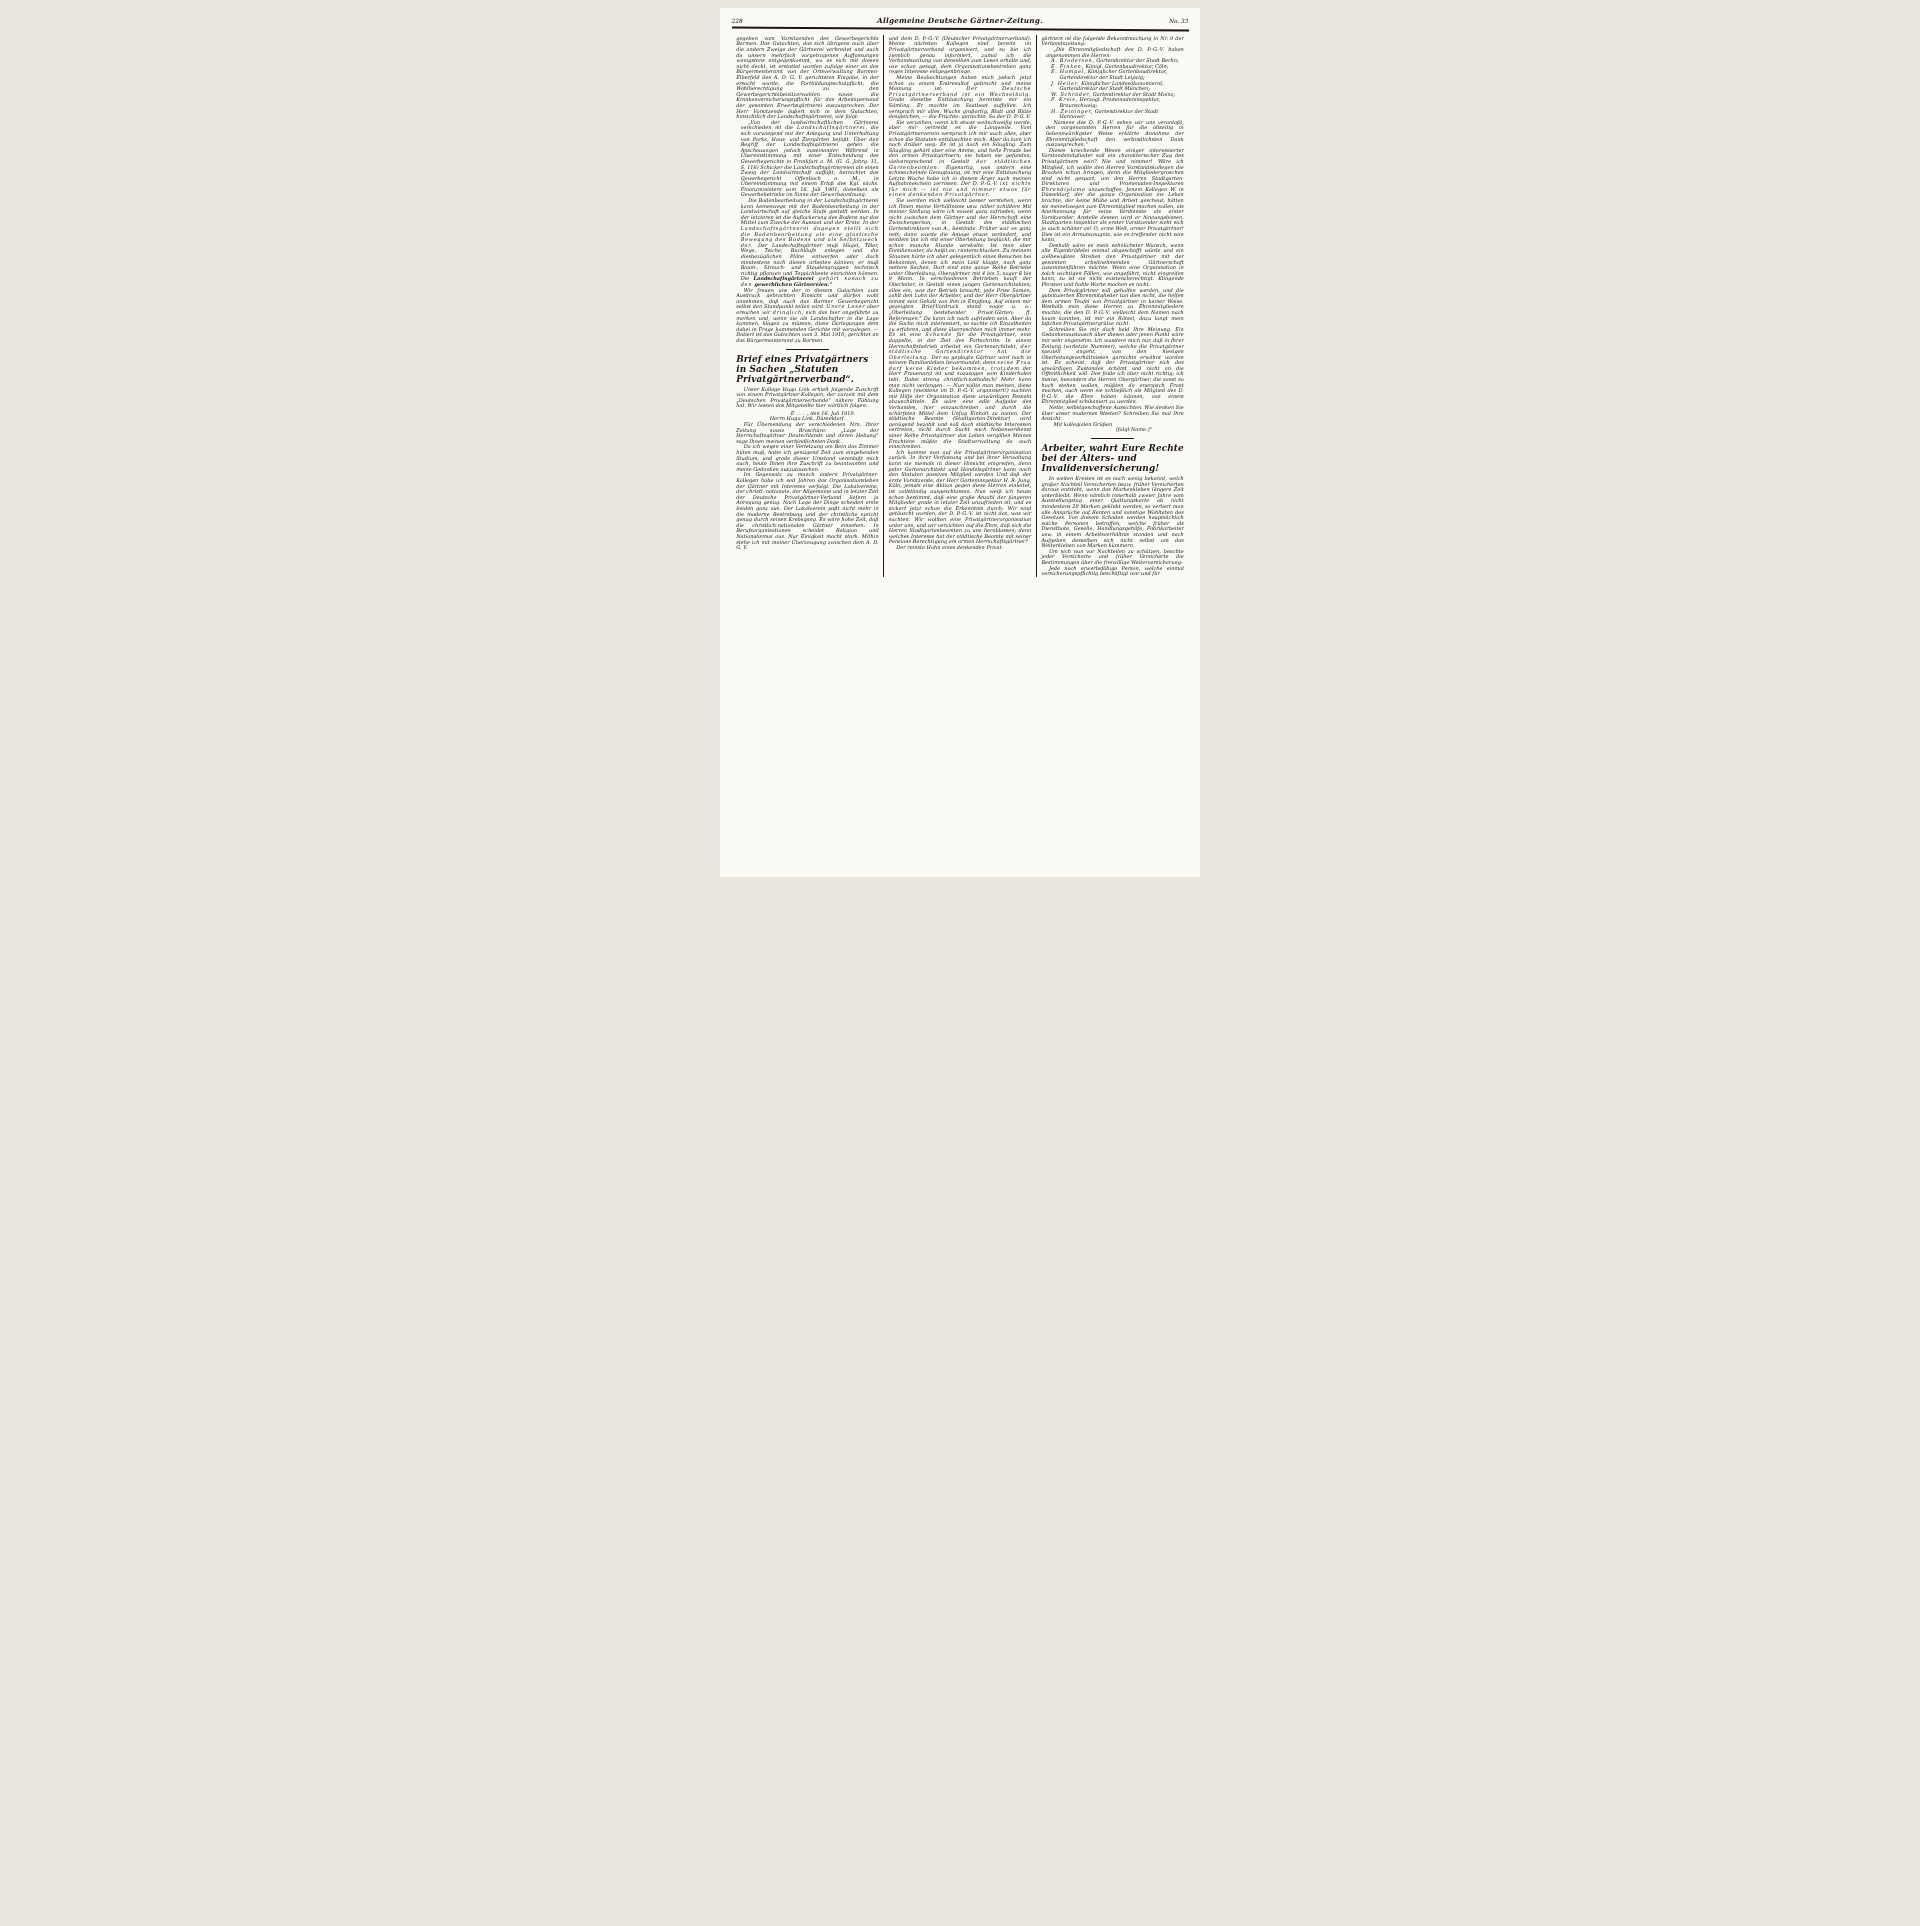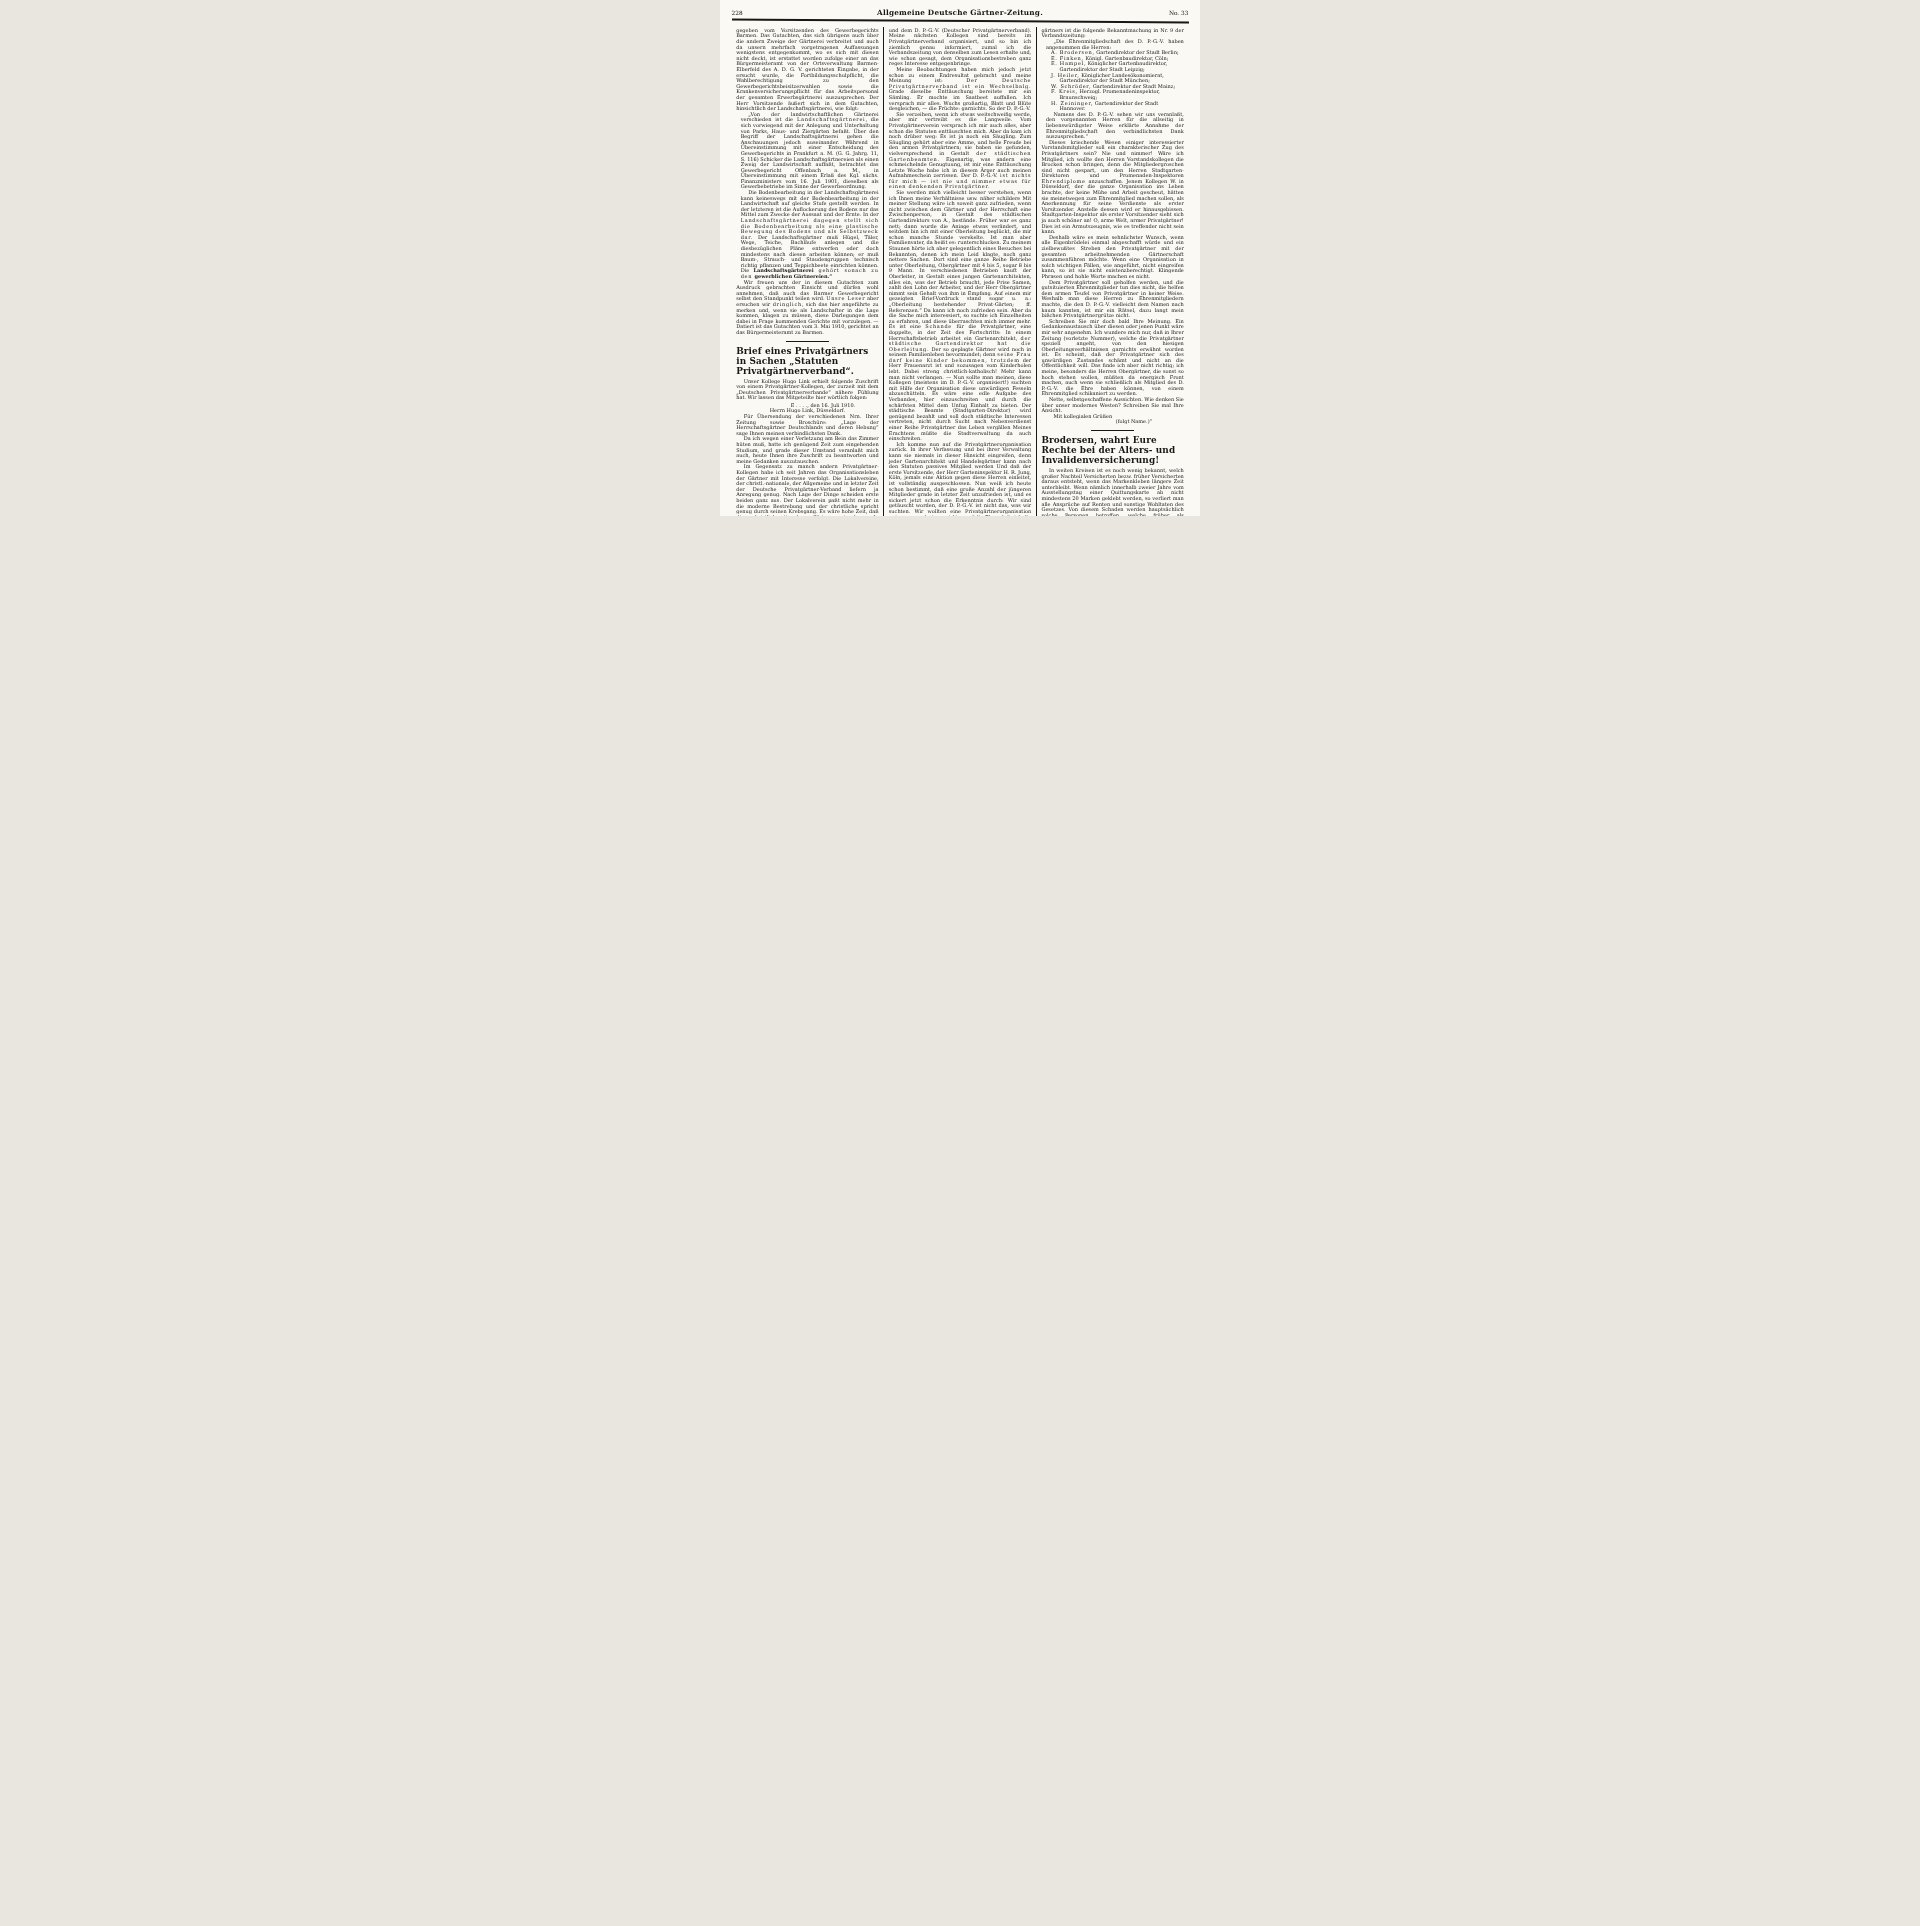--- a/index.html
+++ b/index.html
@@ -1,21 +1,21 @@
 <!DOCTYPE html>
 <html style="--paper: #faf9f4; --ink: #191613;font-size:6.2px"><head>
 <meta charset="utf-8">
 <style>
   :root { --paper:#faf9f4; --ink:#191613; }
   html,body { margin:0; padding:0; background:#e8e6df; }
   .page {
-    position:relative; width:480px; height:516px; margin:0 auto;
+    position:relative; width:480px; height:869px; margin:8px auto;
     background:var(--paper); color:var(--ink);
     font-family:"DejaVu Serif", serif; font-size:5px; line-height:1.12;
-    padding:8.5px 11.6px 0 11.6px; box-sizing:border-box; overflow:hidden;
+    padding:8.5px 11.6px 0 11.6px; box-sizing:border-box; overflow:hidden;font-style:italic;
   }
   .masthead { display:flex; justify-content:space-between; align-items:baseline; }
   .masthead .page-number, .masthead .issue-number { font-size:5.8px; width:35px; }
   .masthead .issue-number { text-align:right; }
   .masthead .paper-title { font-size:7.3px; font-weight:bold; letter-spacing:0.2px; text-align:center; flex:1; }
   .masthead-rule { height:1.5px; background:var(--ink); margin-top:3.5px; transform:rotate(0.35deg); }
   .columns { display:flex; margin-top:5.4px; align-items:stretch; }
   .column { flex:1 1 0; padding:0.8px 4.6px 0 4.6px; min-width:0; }
   .column + .column { border-left:0.8px solid var(--ink); }
   p { margin:0; text-align:justify; text-indent:1.5em; }
@@ -76,20 +76,20 @@
         <p class="honor-item"><span class="sp">H. Zeininger,</span><span> Gartendirektor der Stadt Hannover.</span></p>
         <p class="para quote">Namens des D. P.-G.-V. sehen wir uns veranlaßt, den vorgenannten Herren für die allseitig in liebenswürdigster Weise erklärte Annahme der Ehrenmitgliedschaft den verbindlichsten Dank auszusprechen.“</p>
         <p class="para"><span>Dieses kriechende Wesen einiger interessierter Vorstandsmitglieder soll ein charakterischer Zug des Privatgärtners sein? Nie und nimmer! Wäre ich Mitglied, ich wollte den Herren Vorstandskollegen die Brocken schon bringen, denn die Mitgliedergroschen sind nicht gespart, um den Herren Stadtgarten-Direktoren und Promenaden-Inspektoren </span><span class="sp">Ehrendiplome</span><span> anzuschaffen. Jenem Kollegen W. in Düsseldorf, der die ganze Organisation ins Leben brachte, der keine Mühe und Arbeit gescheut, hätten sie meinetwegen zum Ehrenmitglied machen sollen, als Anerkennung für seine Verdienste als erster Vorsitzender. Anstelle dessen wird er hinausgebissen. Stadtgarten-Inspektor als erster Vorsitzender sieht sich ja auch schöner an! O, arme Welt, armer Privatgärtner! Dies ist ein Armutszeugnis, wie es treffender nicht sein kann.</span></p>
         <p class="para">Deshalb wäre es mein sehnlichster Wunsch, wenn alle Eigenbrödelei einmal abgeschafft würde und ein zielbewußtes Streben den Privatgärtner mit der gesamten arbeitnehmenden Gärtnerschaft zusammenführen möchte. Wenn eine Organisation in solch wichtigen Fällen, wie angeführt, nicht eingreifen kann, so ist sie nicht existenzberechtigt. Klingende Phrasen und hohle Worte machen es nicht.</p>
         <p class="para">Dem Privatgärtner soll geholfen werden, und die gutsituierten Ehrenmitglieder tun dies nicht, die helfen dem armen Teufel von Privatgärtner in keiner Weise. Weshalb man diese Herren zu Ehrenmitgliedern machte, die den D. P.-G.-V. vielleicht dem Namen nach kaum kannten, ist mir ein Rätsel, dazu langt mein bißchen Privatgärtnergrütze nicht.</p>
         <p class="para">Schreiben Sie mir doch bald Ihre Meinung. Ein Gedankenaustausch über diesen oder jenen Punkt wäre mir sehr angenehm. Ich wundere mich nur, daß in Ihrer Zeitung (vorletzte Nummer), welche die Privatgärtner speziell angeht, von den hiesigen Oberleitungsverhältnissen garnichts erwähnt worden ist. Es scheint, daß der Privatgärtner sich des unwürdigen Zustandes schämt und nicht an die Öffentlichkeit will. Das finde ich aber nicht richtig; ich meine, besonders die Herren Obergärtner, die sonst so hoch stehen wollen, müßten da energisch Front machen, auch wenn sie schließlich als Mitglied des D. P.-G.-V. die Ehre haben können, von einem Ehrenmitglied schikaniert zu werden.</p>
         <p class="para">Nette, selbstgeschaffene Aussichten. Wie denken Sie über unser modernes Westen? Schreiben Sie mal Ihre Ansicht.</p>
         <p class="signature-greeting">Mit kollegialen Grüßen</p>
         <p class="signature-name">(folgt Name.)“</p>
         <hr class="divider">
-        <h2 class="article-heading">Brodersen, wahrt Eure Rechte bei der Alters- und Invalidenversicherung!</h2>
+        <h2 class="article-heading">Arbeiter, wahrt Eure Rechte bei der Alters- und Invalidenversicherung!</h2>
         <p class="para">In weiten Kreisen ist es noch wenig bekannt, welch großer Nachteil Versicherten bezw. früher Versicherten daraus entsteht, wenn das Markenkleben längere Zeit unterbleibt. Wenn nämlich innerhalb zweier Jahre vom Ausstellungstag einer Quittungskarte ab nicht mindestens 20 Marken geklebt werden, so verliert man alle Ansprüche auf Renten und sonstige Wohltaten des Gesetzes. Von diesem Schaden werden hauptsächlich solche Personen betroffen, welche früher als Dienstbote, Geselle, Handlungsgehilfe, Fabrikarbeiter usw. in einem Arbeitsverhältnis standen und nach Aufgeben desselben sich nicht selbst um das Weiterkleben von Marken kümmern.</p>
         <p class="para">Um sich nun vor Nachteilen zu schützen, beachte jeder Versicherte und früher Versicherte die Bestimmungen über die freiwillige Weiterversicherung:</p>
         <p class="para">Jede noch erwerbsfähige Person, welche einmal versicherungspflichtig beschäftigt war und für</p>
       </div>
   </div>
 </div>
 
 
 </body></html>

